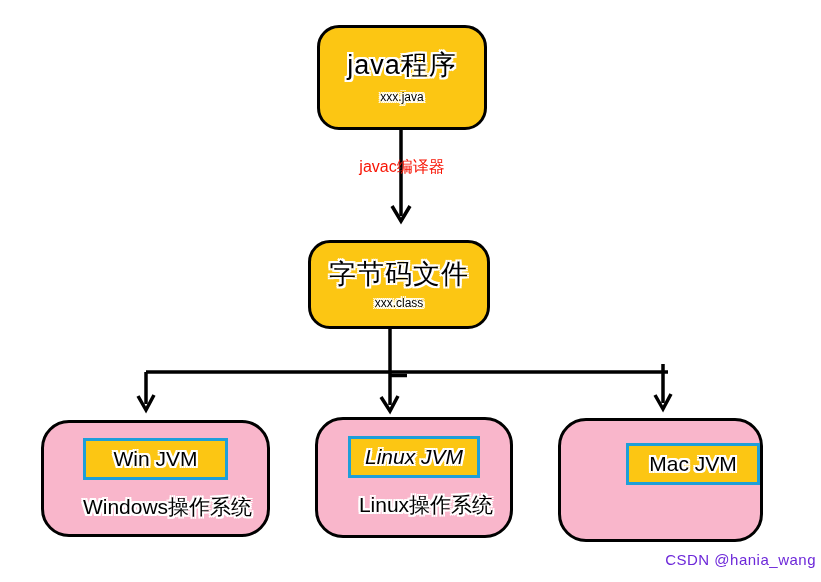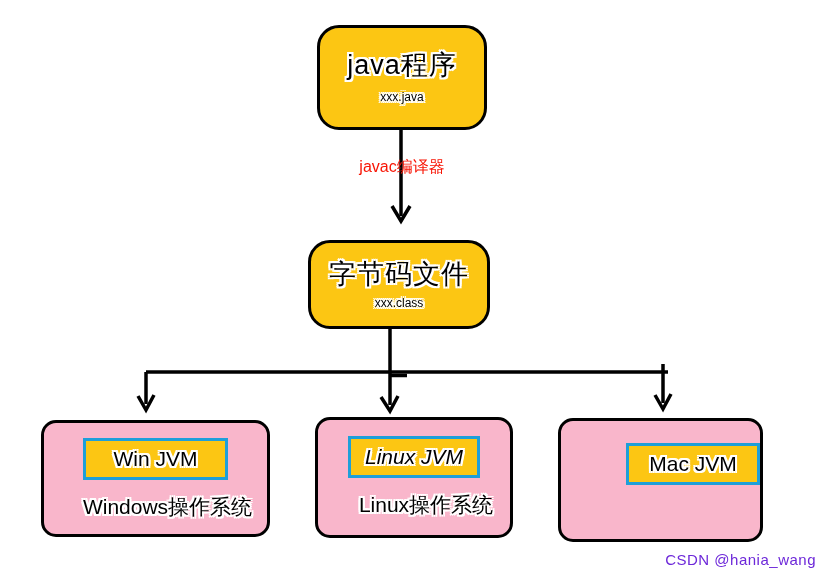--- a/index.html
+++ b/index.html
@@ -48,21 +48,21 @@
     font-size: 16px;
     color: #f81505;
     white-space: nowrap;
     z-index: 3;
   }
   
   .platform-box {
     position: absolute;
     background: #f9b6cb;
     border: 3px solid #000;
-    border-radius: 15px;
+    border-radius: 28px;
     box-sizing: border-box;
     display: flex;
     flex-direction: column;
     align-items: center;
     z-index: 2;
   }
   .jvm-box {
     background: #fcc613;
     border: 3px solid #1e9fd9;
     box-sizing: border-box;

